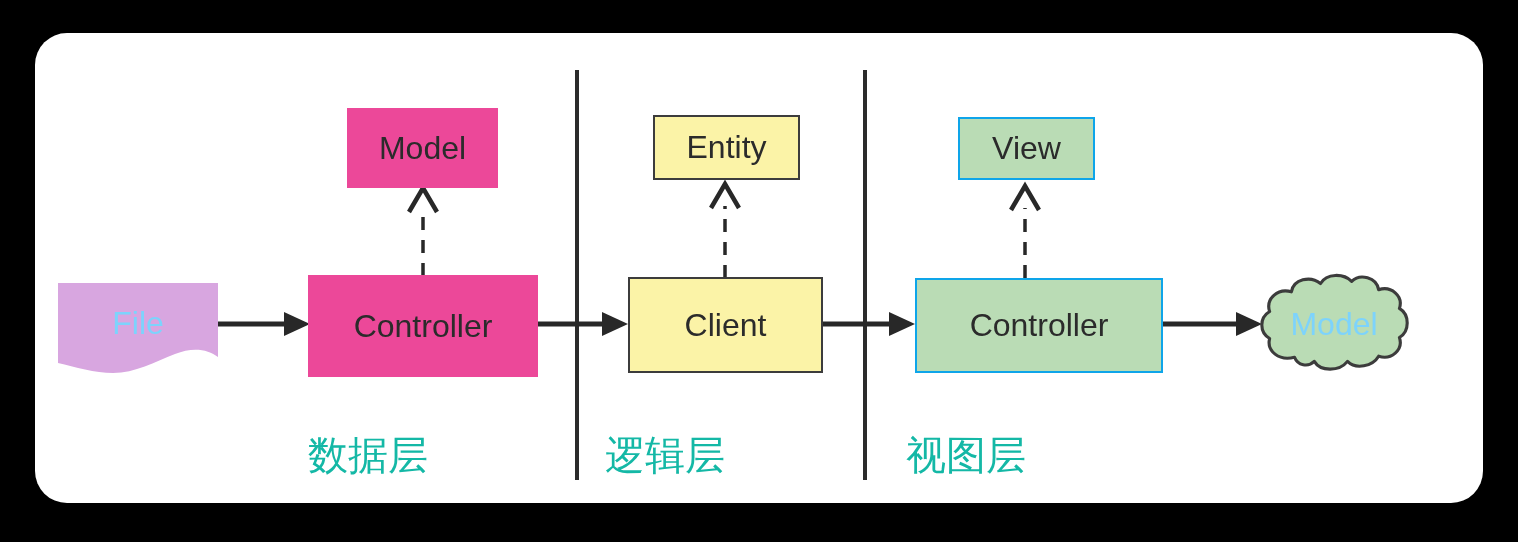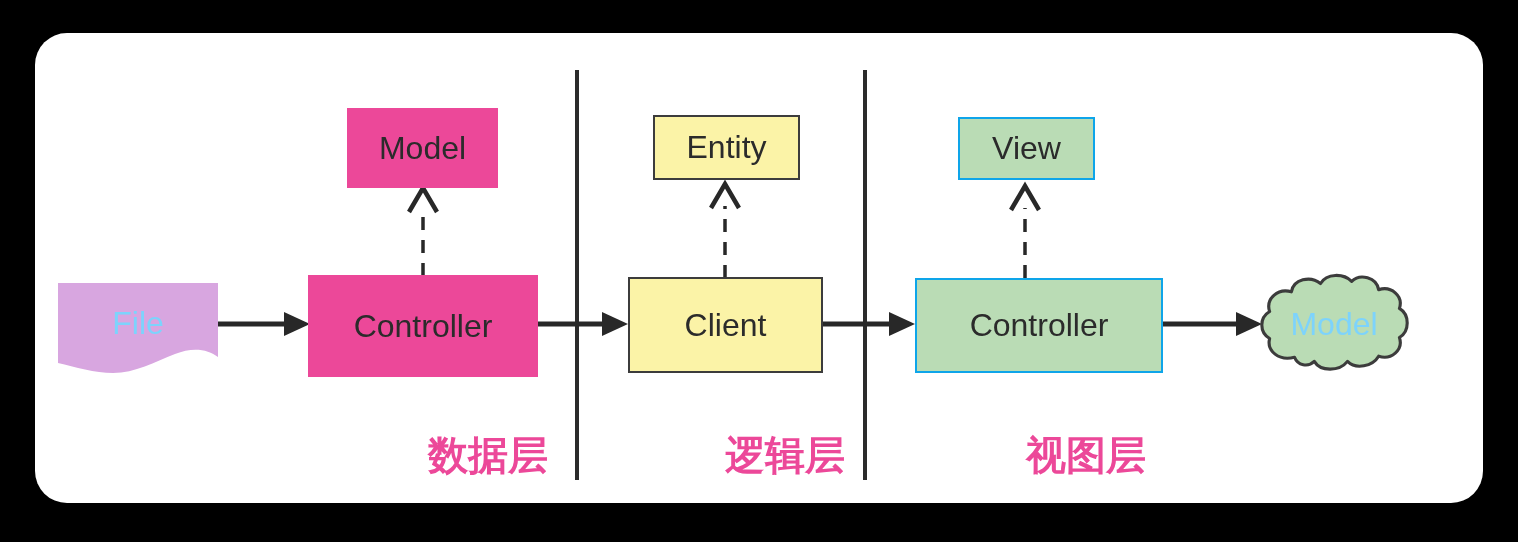--- a/index.html
+++ b/index.html
@@ -35,22 +35,22 @@
   .shape-node{position:absolute;z-index:4;}
   .shape-node .shape-label{
     position:absolute;left:0;width:100%;text-align:center;
     color:#7dd3fc;font-size:32px;
   }
   .node-file{left:58px;top:283px;width:160px;height:96px;}
   .node-file .shape-label{top:22px;}
   .node-client{left:1256px;top:270px;width:156px;height:108px;}
   .node-client .shape-label{top:36px;}
   .section-label{
-    position:absolute;z-index:4;top:428px;width:240px;text-align:right;
-    font-size:40px;font-weight:bold;color:#ec4899;
+    position:absolute;z-index:4;top:428px;width:240px;text-align:left;
+    font-size:40px;font-weight:normal;color:#14b8a6;
   }
   .label-1{left:308px;}
   .label-2{left:605px;}
   .label-3{left:906px;}
   .stroke{stroke:#282828;}
 </style>
 </head>
 <body>
 
 <div class="card"></div>

